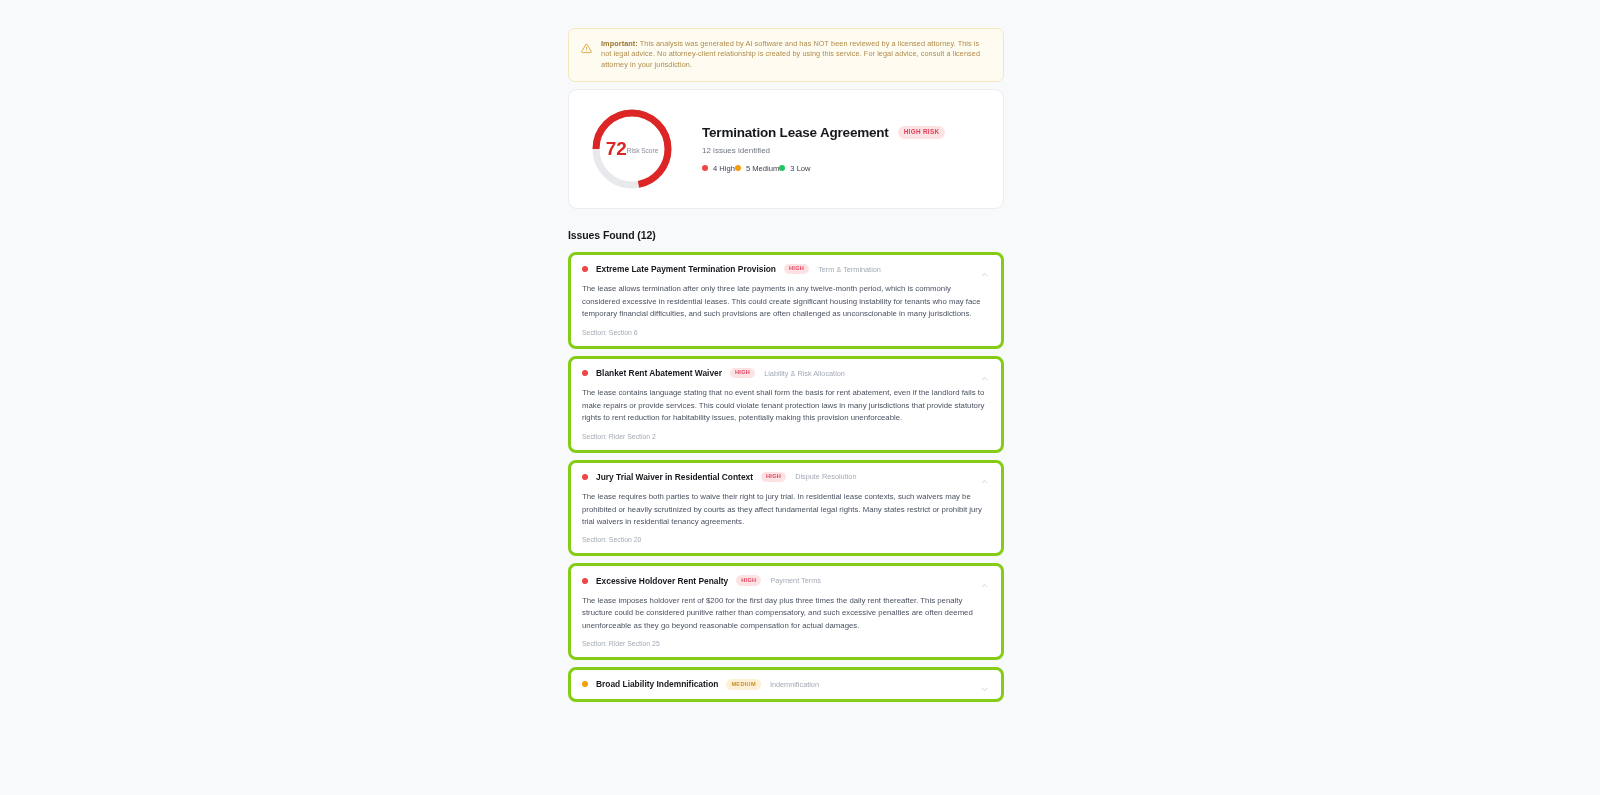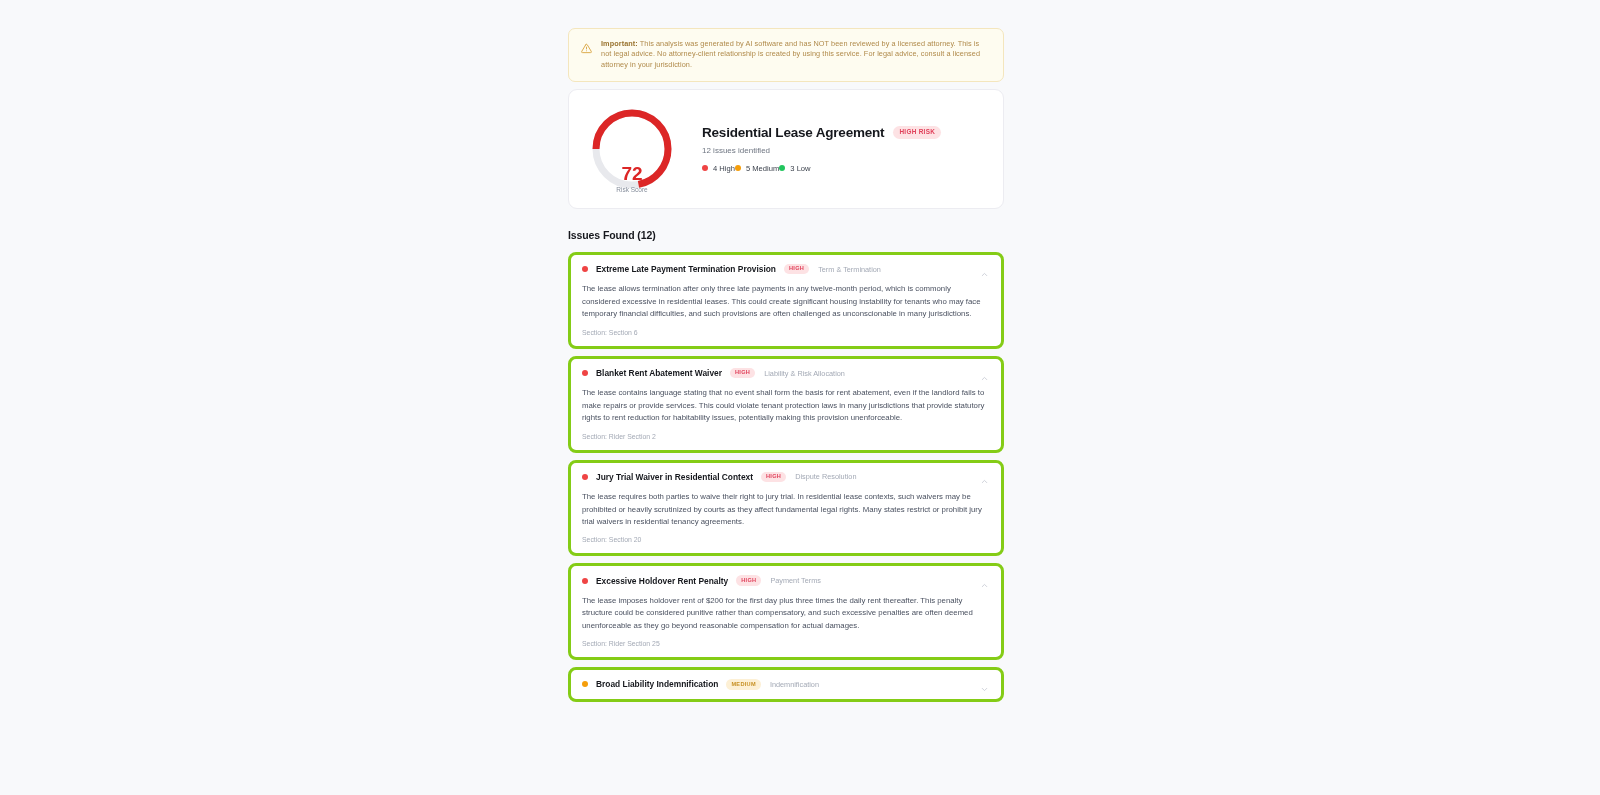--- a/index.html
+++ b/index.html
@@ -58,23 +58,23 @@
     position: relative;
     width: 88px;
     height: 88px;
     flex: 0 0 auto;
   }
   .gauge svg { display: block; transform: rotate(-90deg); }
   .gauge-inner {
     position: absolute;
     inset: 0;
     display: flex;
-    flex-direction: column;
-    align-items: center;
-    justify-content: flex-end;
+    flex-direction: row;
+    align-items: center;
+    justify-content: center;
   }
   .gauge-score {
     font-size: 19px;
     font-weight: 700;
     color: #dc2626;
     line-height: 1;
   }
   .gauge-label {
     font-size: 6.5px;
     color: #868e9c;
@@ -213,21 +213,21 @@
           <circle cx="44" cy="44" r="36" fill="none" stroke="#e8e9ed" stroke-width="7"></circle>
           <circle id="gauge-arc" cx="44" cy="44" r="36" fill="none" stroke="#dc2626" stroke-width="7" stroke-linecap="butt" stroke-dasharray="162.86 63.33" transform="rotate(-90 44 44)"></circle>
         </svg>
         <div class="gauge-inner">
           <div class="gauge-score" style="color: rgb(220, 38, 38);">72</div>
           <div class="gauge-label">Risk Score</div>
         </div>
       </div>
       <div class="summary-right">
         <div class="doc-title-row">
-          <span class="doc-title">Residential Lease Agreement</span>
+          <span class="doc-title">Termination Lease Agreement</span>
           <span class="risk-pill">HIGH RISK</span>
         </div>
         <div class="issues-count">12 issues identified</div>
         <div class="legend">
             <div class="legend-item">
               <span class="dot" style="background: rgb(239, 68, 68);"></span>
               <span>4 High</span>
             </div>
             <div class="legend-item">
               <span class="dot" style="background: rgb(245, 158, 11);"></span>

